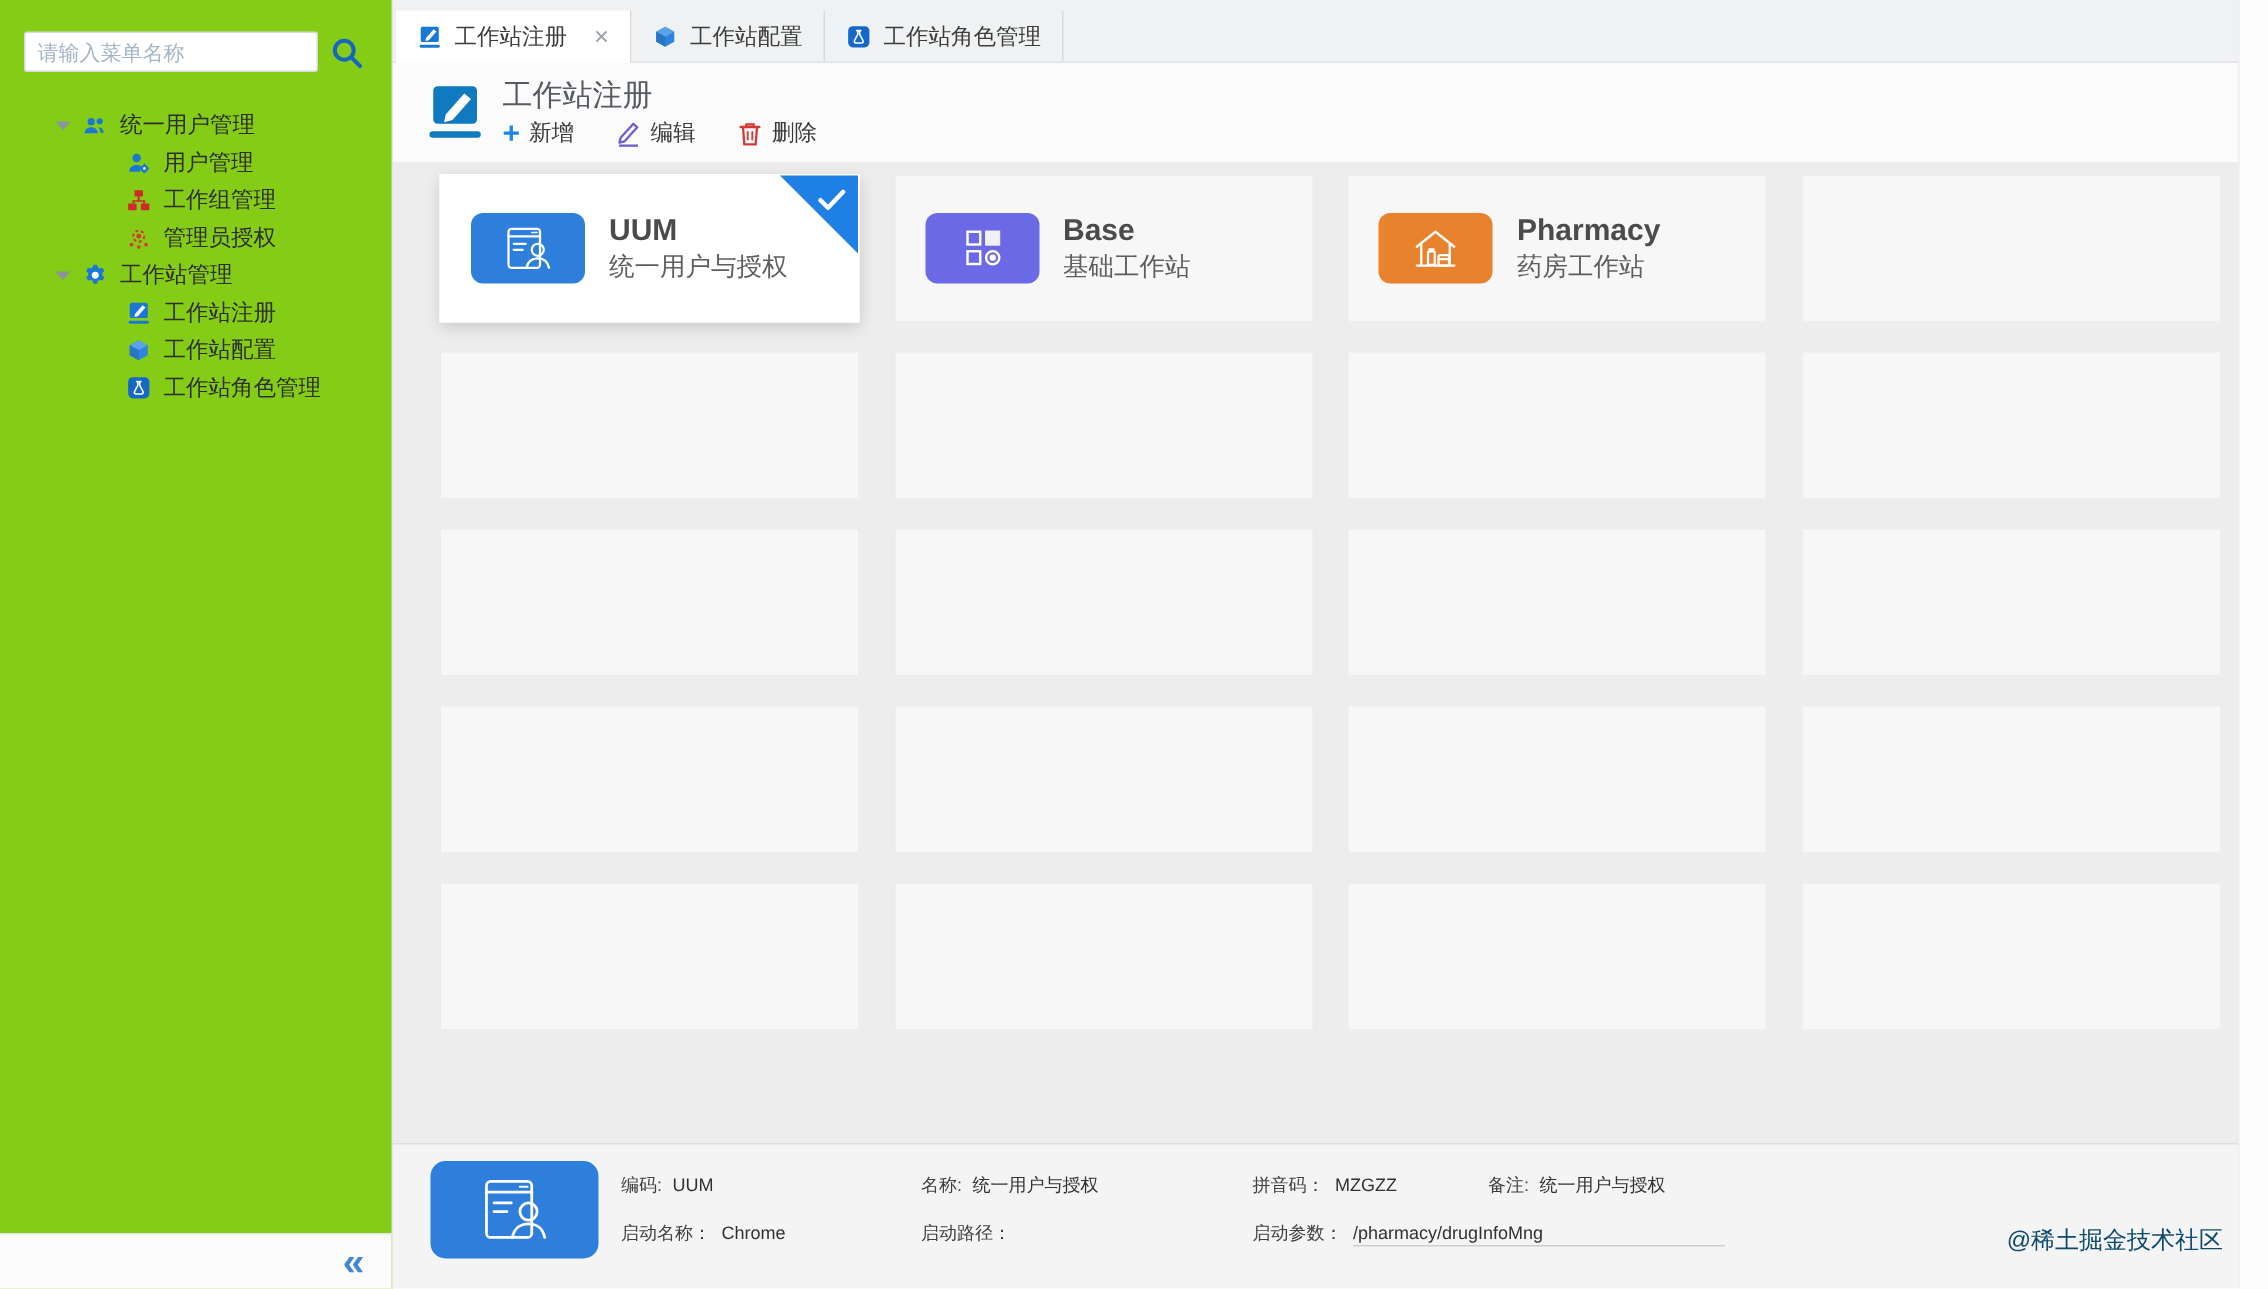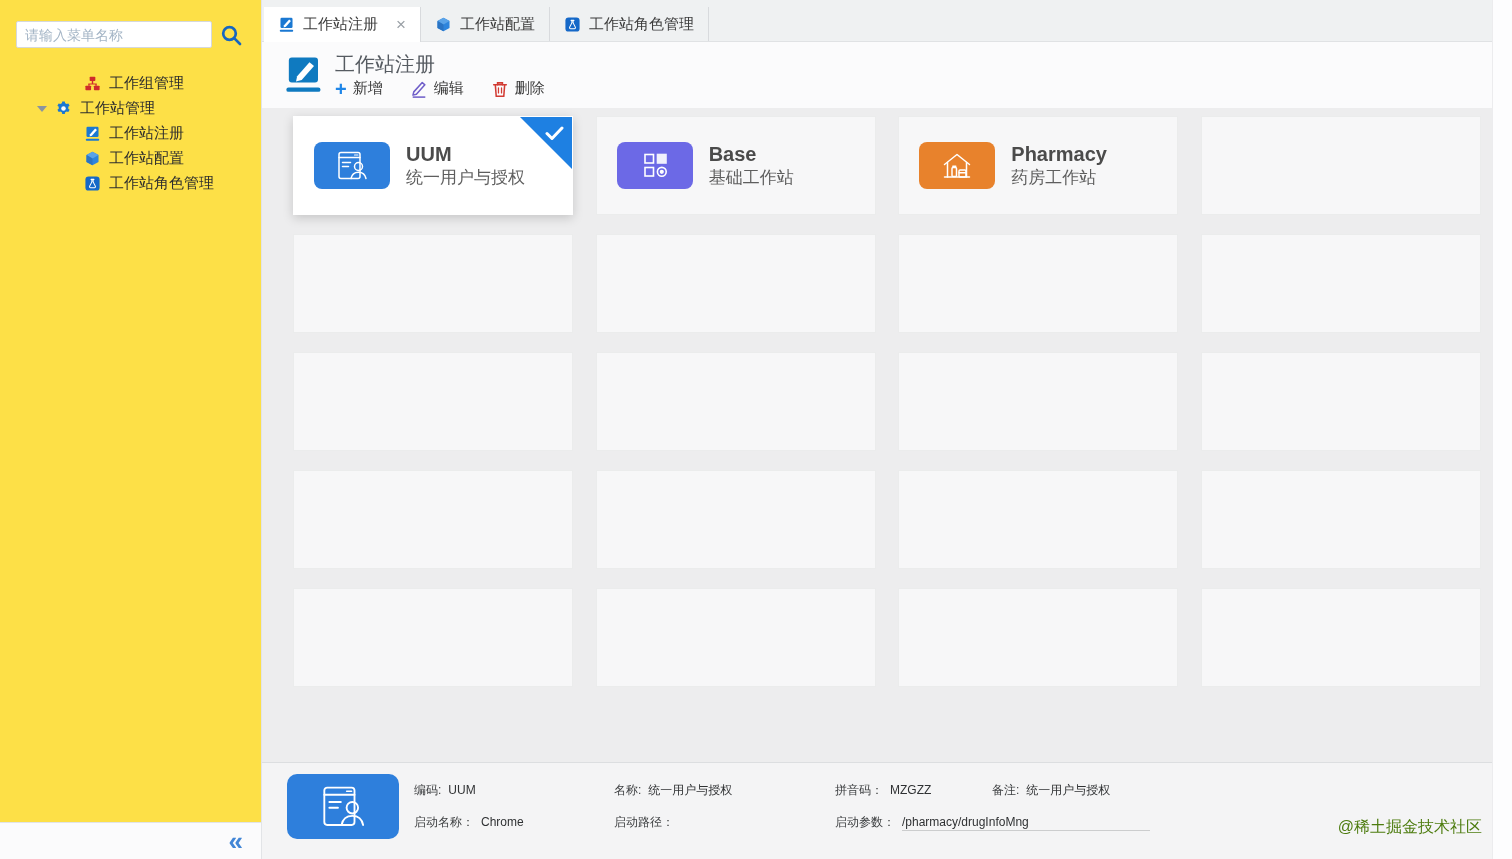--- a/index.html
+++ b/index.html
@@ -2,21 +2,21 @@
 <html><head>
 <meta charset="utf-8">
 <style>
   * { margin:0; padding:0; box-sizing:border-box; }
   html,body { width:1512px; height:859px; overflow:hidden; background:#fff;
     font-family:"Liberation Sans","DejaVu Sans",sans-serif; }
   .app { position:relative; width:1512px; height:859px; background:#fff; }
 
   
   .sidebar { position:absolute; left:0; top:0; width:262px; height:859px;
-    background:#fde047; border-right:1px solid #e2e4e7; }
+    background:#84cc16; border-right:1px solid #e2e4e7; }
   .search-row { display:flex; align-items:center; margin:21px 8px 0 16px; }
   .search-input { width:196px; height:27px; border:1px solid #d5d8dc; border-radius:2px;
     padding:0 8px; font-size:14px; color:#333; outline:none; background:#fff;
     font-family:"Liberation Sans","DejaVu Sans",sans-serif; }
   .search-input::placeholder { color:#a4b5c6; }
   .search-btn { margin-left:7px; cursor:pointer; display:flex; }
   .tree { margin-top:23px; font-size:15px; color:#2e2e2e; }
   .tree-root { display:flex; align-items:center; height:25px; padding-left:37px; gap:8px; cursor:pointer; }
   .tree-child { display:flex; align-items:center; height:25px; padding-left:84px; gap:8px; cursor:pointer; }
   .caret { width:0; height:0; border-left:5px solid transparent; border-right:5px solid transparent;
@@ -68,21 +68,21 @@
   
   .bottombar { position:absolute; left:0; bottom:0; width:1250px; height:97px;
     background:#f4f4f5; border-top:1px solid #dcdee0; }
   .detail-icon { position:absolute; left:25px; top:11px; width:112px; height:65px;
     border-radius:10px; background:#2e7fdc; display:flex; align-items:center; justify-content:center; }
   .dfield { position:absolute; font-size:12px; color:#3d3f41; white-space:nowrap; }
   .dfield .val { margin-left:7px; color:#2f3133; }
   .r1 { top:19px; } .r2 { top:51px; }
   .c1 { left:152px; } .c2 { left:352px; } .c3 { left:573px; } .c4 { left:730px; }
   .param .val { display:inline-block; min-width:248px; border-bottom:1px solid #cccdce; padding-bottom:1px; }
-  .watermark { position:absolute; right:30px; top:54px; font-size:16px; color:#4d7c0f; }
+  .watermark { position:absolute; right:30px; top:54px; font-size:16px; color:#0c4a6e; }
 
   .scroll-track { position:absolute; right:0; top:0; width:20px; height:859px;
     background:#fdfdfe; border-left:1px solid #ececee; z-index:6; cursor:pointer; }
 </style>
 </head>
 <body>
 
 <div class="app">
 
   <div class="sidebar">
@@ -90,32 +90,71 @@
       <input class="search-input" placeholder="请输入菜单名称" style="">
       <span class="search-btn">
         <svg width="24" height="24" viewBox="0 0 24 24" fill="none" stroke="#1666c0" stroke-width="2.7" stroke-linecap="round">
           <circle cx="10.5" cy="10.5" r="6.3"></circle>
             <path d="M15.4 15.4L21 21"></path>
           </svg>
       </span>
     </div>
 
     <div class="tree">
+      <div class="tree-root">
+        <span class="caret"></span>
+        <span class="ticon">
+          <svg viewBox="0 0 24 24" fill="#1a78d2">
+              <circle cx="8.2" cy="8.6" r="3.4"></circle>
+              <circle cx="16.2" cy="8.2" r="2.9"></circle>
+              <path d="M2 19.5c0-3.6 2.8-5.7 6.2-5.7s6.2 2.1 6.2 5.7z"></path>
+              <path d="M14.6 13.9c3 .2 5.4 2.1 5.4 5.1h-3.2c0-2-.8-3.8-2.2-5.1z"></path>
+            </svg>
+        </span>
+        <span>统一用户管理</span>
+      </div>
+      <div class="tree-child">
+        <span class="ticon">
+          <svg viewBox="0 0 24 24" fill="#1a78d2">
+              <circle cx="10" cy="7.5" r="4"></circle>
+              <path d="M3 20.5c0-3.9 3.1-6.3 7-6.3 1.6 0 3.1.4 4.3 1.2l-1 5.1z"></path>
+              <circle cx="17.3" cy="17.3" r="3.4"></circle>
+              <circle cx="17.3" cy="17.3" r="1.2" fill="#fcfcfd"></circle>
+              <rect x="16.5" y="12.7" width="1.6" height="2"></rect>
+              <rect x="16.5" y="19.9" width="1.6" height="2"></rect>
+              <rect x="12.9" y="16.5" width="2" height="1.6"></rect>
+              <rect x="19.7" y="16.5" width="2" height="1.6"></rect>
+            </svg>
+        </span>
+        <span>用户管理</span>
+      </div>
       <div class="tree-child">
         <span class="ticon">
           <svg viewBox="0 0 24 24" fill="#cf2b2b">
               <rect x="8" y="2.5" width="8" height="6" rx="1"></rect>
               <rect x="2" y="15" width="8" height="6.5" rx="1"></rect>
               <rect x="14" y="15" width="8" height="6.5" rx="1"></rect>
               <path d="M11 8.5h2v3.5h5v3h-2v-1.5H8V15H6v-3h5z"></path>
             </svg>
         </span>
         <span>工作组管理</span>
       </div>
 
+      <div class="tree-child">
+        <span class="ticon">
+          <svg viewBox="0 0 24 24" fill="#e03131">
+              <circle cx="12" cy="10.5" r="2.2"></circle>
+              <circle cx="12" cy="10.5" r="5.2" fill="none" stroke="#e03131" stroke-width="1.8" stroke-dasharray="2.8 2.4"></circle>
+              <circle cx="5.2" cy="18.5" r="1.7"></circle>
+              <circle cx="18.8" cy="18.5" r="1.7"></circle>
+              <circle cx="12" cy="20.8" r="1.7"></circle>
+            </svg>
+        </span>
+        <span>管理员授权</span>
+      </div>
 
       <div class="tree-root">
         <span class="caret"></span>
         <span class="ticon">
           <svg viewBox="0 0 24 24" fill="#1a78d2">
               <path d="M10.2 2h3.6l.5 2.5a8 8 0 0 1 2.1 1.2l2.4-.8 1.8 3.1-1.9 1.7a8 8 0 0 1 0 2.5l1.9 1.7-1.8 3.1-2.4-.8a8 8 0 0 1-2.1 1.2l-.5 2.5h-3.6l-.5-2.5a8 8 0 0 1-2.1-1.2l-2.4.8-1.8-3.1 1.9-1.7a8 8 0 0 1 0-2.5L3.4 8l1.8-3.1 2.4.8a8 8 0 0 1 2.1-1.2z"></path>
               <circle cx="12" cy="12" r="3.2" fill="#fcfcfd"></circle>
             </svg>
         </span>
         <span>工作站管理</span>

